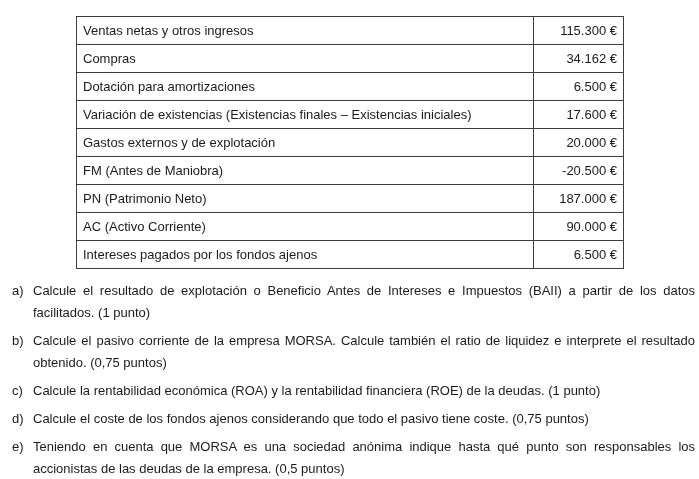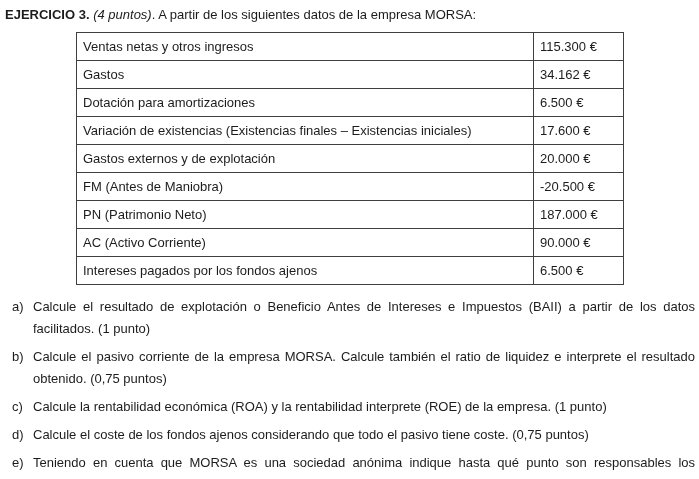--- a/index.html
+++ b/index.html
@@ -23,51 +23,50 @@
     margin: 9px 0 0 71px;
   }
   table.fin td {
     border: 1px solid #3f3f3f;
     height: 20px;
     padding: 6px 6px;
     vertical-align: middle;
     white-space: nowrap;
   }
   td.concept { width: 457px; text-align: left; }
-  td.amount  { width: 90px;  }
+  td.amount  { width: 90px;  text-align: right; }
 
   .questions { margin-top: 11px; }
   .question {
     position: relative;
     padding-left: 28px;
     margin-bottom: 6px;
     text-align: justify;
     line-height: 22px;
   }
   .qletter { position: absolute; left: 7px; top: 0; }
   .points { }
 </style>
 </head>
 <body>
 
 <div class="page">
 
-  <p class="title"><span class="b">EJERCICIO 3.</span> <span class="i">(4 puntos)</span><span>. A partir de los siguientes datos de la empresa MORSA:</span></p>
 
   <table class="fin">
     <tbody>
 
         <tr>
           <td class="concept">Ventas netas y otros ingresos</td>
           <td class="amount">115.300 €</td>
         </tr>
 
 
         <tr>
-          <td class="concept">Gastos</td>
+          <td class="concept">Compras</td>
           <td class="amount">34.162 €</td>
         </tr>
 
         <tr>
           <td class="concept">Dotación para amortizaciones</td>
           <td class="amount">6.500 €</td>
         </tr>
 
         <tr>
           <td class="concept">Variación de existencias (Existencias finales – Existencias iniciales)</td>
@@ -108,21 +107,21 @@
 
       <div class="question">
         <span class="qletter">a)</span><span>Calcule el resultado de explotación o Beneficio Antes de Intereses e Impuestos (BAII) a partir de los datos facilitados.</span> <span class="points">(1 punto)</span>
       </div>
 
       <div class="question">
         <span class="qletter">b)</span><span>Calcule el pasivo corriente de la empresa MORSA. Calcule también el ratio de liquidez e interprete el resultado obtenido.</span> <span class="points">(0,75 puntos)</span>
       </div>
 
       <div class="question">
-        <span class="qletter">c)</span><span>Calcule la rentabilidad económica (ROA) y la rentabilidad interprete (ROE) de la empresa.</span> <span class="points">(1 punto)</span>
+        <span class="qletter">c)</span><span>Calcule la rentabilidad económica (ROA) y la rentabilidad financiera (ROE) de la deudas.</span> <span class="points">(1 punto)</span>
       </div>
 
       <div class="question">
         <span class="qletter">d)</span><span>Calcule el coste de los fondos ajenos considerando que todo el pasivo tiene coste.</span> <span class="points">(0,75 puntos)</span>
       </div>
 
       <div class="question">
         <span class="qletter">e)</span><span>Teniendo en cuenta que MORSA es una sociedad anónima indique hasta qué punto son responsables los accionistas de las deudas de la empresa.</span> <span class="points">(0,5 puntos)</span>
       </div>
 

